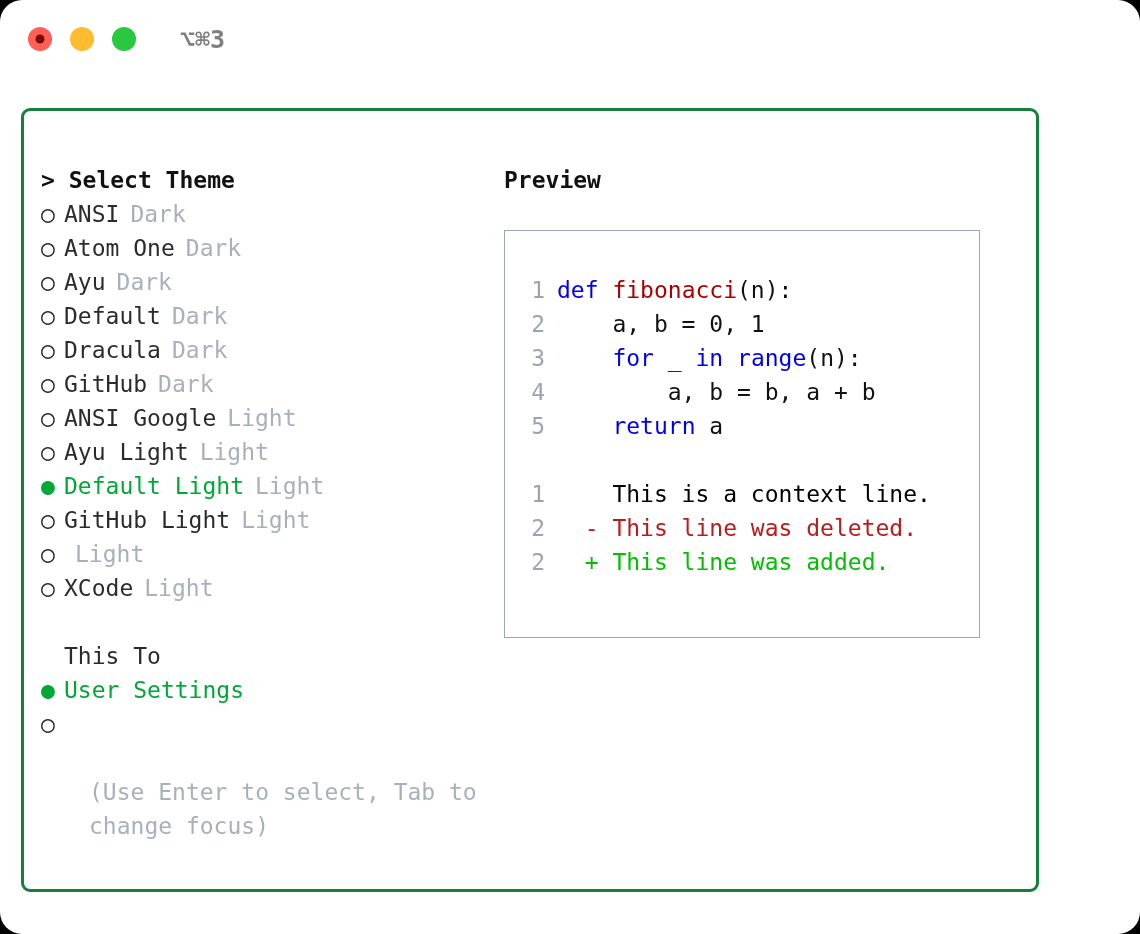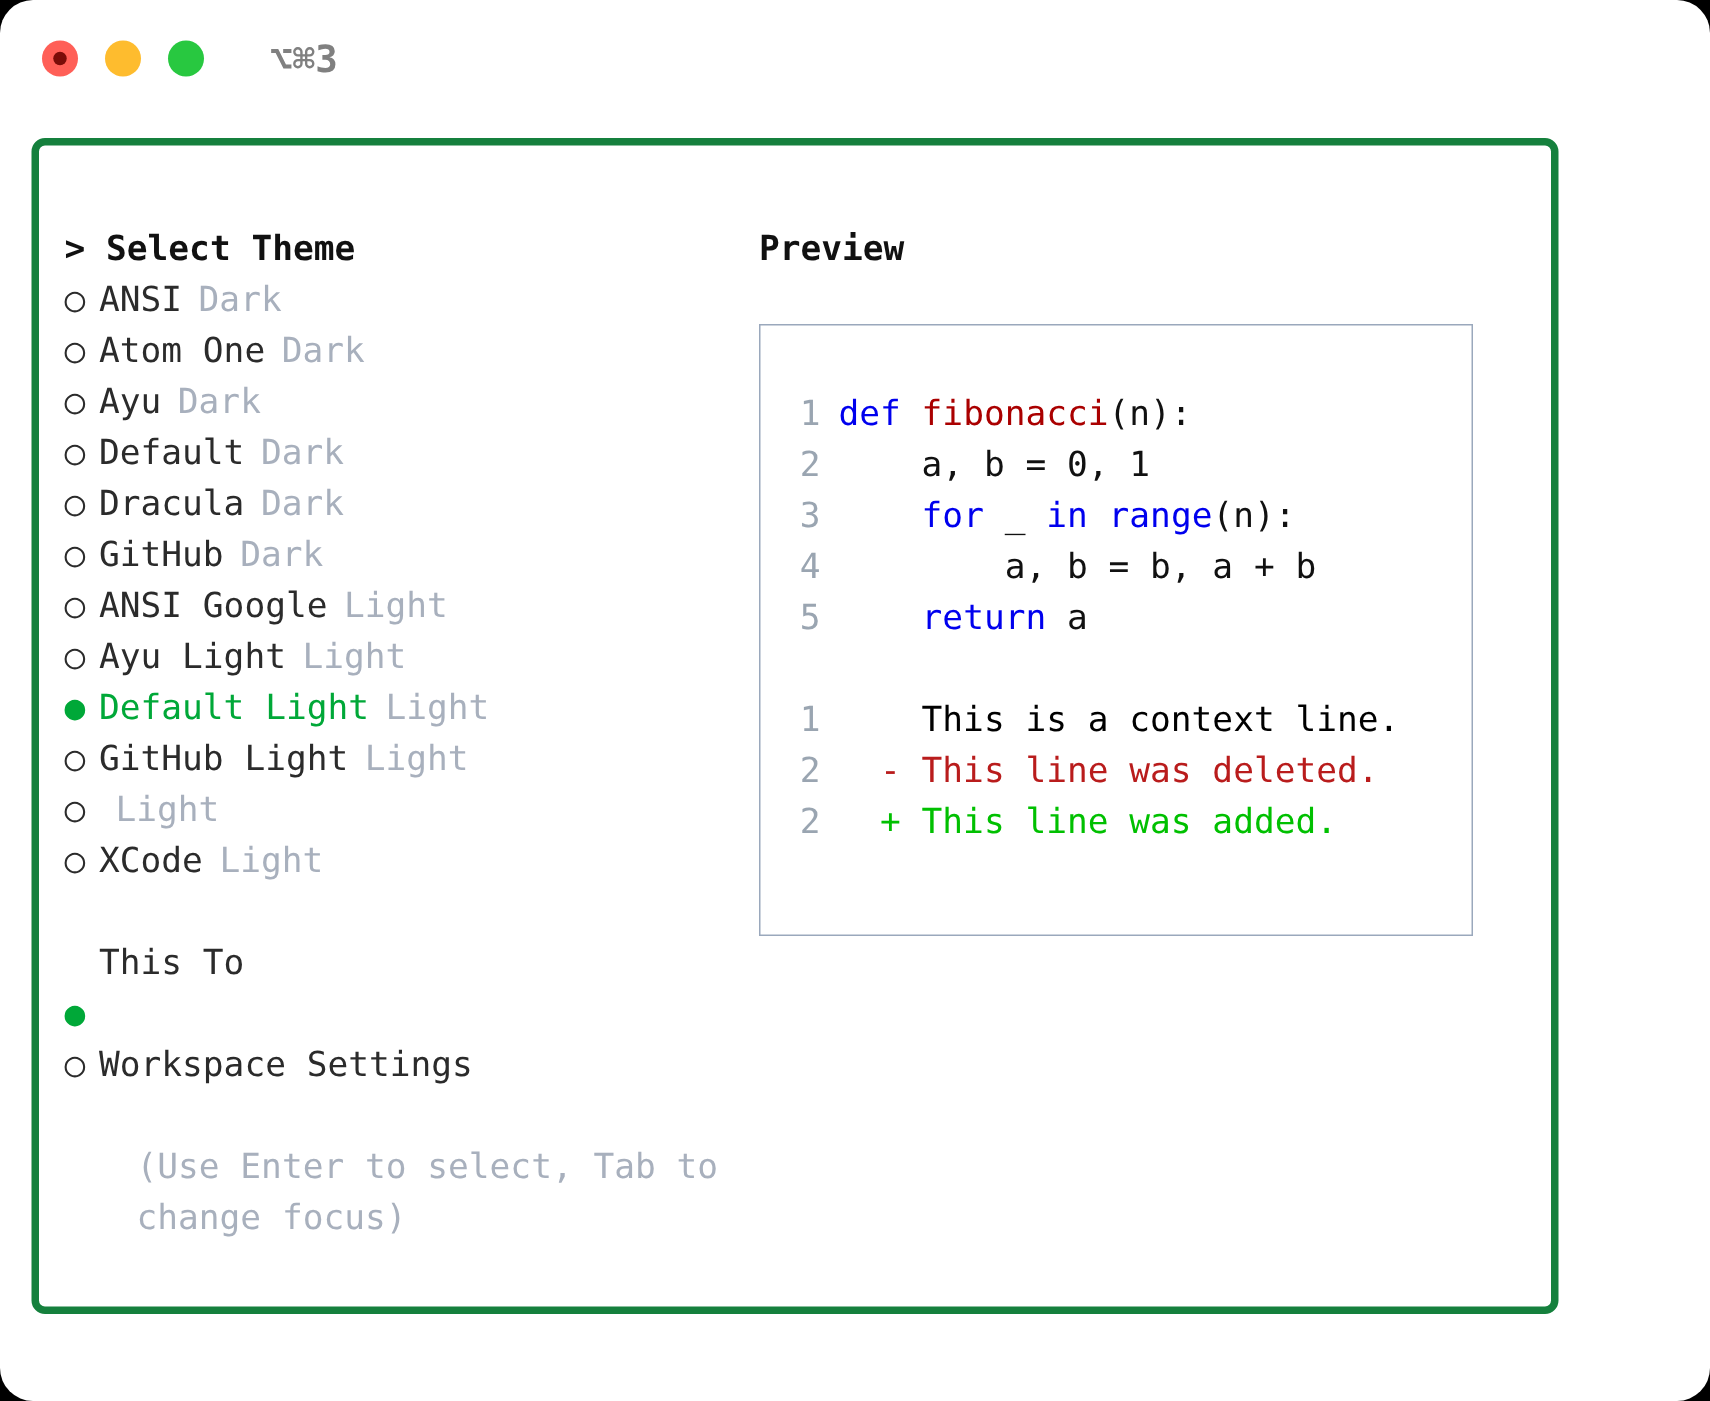--- a/index.html
+++ b/index.html
@@ -59,24 +59,24 @@
     font-weight: bold;
     color: #808080;
     letter-spacing: 0px;
     line-height: 1;
   }
 
   
   .panel {
     position: absolute;
     left: 21px;
-    top: 92px;
+    top: 108px;
     width: 1018px;
     height: 784px;
-    border: 5px solid #15803d;
+    border: 3px solid #15803d;
     border-radius: 9px;
     box-sizing: border-box;
     background: #ffffff;
   }
 
   .columns {
     position: absolute;
     left: 0; top: 0;
     width: 100%; height: 100%;
   }
@@ -222,22 +222,22 @@
             <div class="opt selected"><span class="marker sel">●</span><span class="opt-label">Default Light</span><span class="opt-tag">Light</span></div>
             <div class="opt"><span class="marker">○</span><span class="opt-label">GitHub Light</span><span class="opt-tag">Light</span></div>
             <div class="opt"><span class="marker">○</span><span class="opt-tag">Light</span></div>
             <div class="opt"><span class="marker">○</span><span class="opt-label">XCode</span><span class="opt-tag">Light</span></div>
           </div>
 
         <div class="spacer-lg"></div>
 
         <div class="subhead">This To</div>
         <div class="opt-list" id="apply-list">
-            <div class="opt selected"><span class="marker sel">●</span></div>
-            <div class="opt"><span class="marker">○</span><span class="opt-label">Workspace Settings</span></div>
+            <div class="opt selected"><span class="marker sel">●</span><span class="opt-label">User Settings</span></div>
+            <div class="opt"><span class="marker">○</span></div>
           </div>
 
         <div class="hint">(Use Enter to select, Tab to change focus)</div>
       </div>
 
       <div class="right-col">
         <div class="preview-title">Preview</div>
         <div class="preview-box">
           <div class="code" id="code-block"><div class="code-line"><span class="lineno">1</span><span><span class="tok-kw">def </span><span class="tok-fn">fibonacci</span><span class="tok-plain">(n):</span></span></div><div class="code-line"><span class="lineno">2</span><span><span class="tok-plain">    a, b = 0, 1</span></span></div><div class="code-line"><span class="lineno">3</span><span><span class="tok-plain">    </span><span class="tok-kw">for</span><span class="tok-plain"> _ </span><span class="tok-kw">in</span><span class="tok-plain"> </span><span class="tok-kw">range</span><span class="tok-plain">(n):</span></span></div><div class="code-line"><span class="lineno">4</span><span><span class="tok-plain">        a, b = b, a + b</span></span></div><div class="code-line"><span class="lineno">5</span><span><span class="tok-plain">    </span><span class="tok-kw">return</span><span class="tok-plain"> a</span></span></div><div class="diff-gap"></div><div class="code-line"><span class="lineno">1</span><span class="diff-context">    This is a context line.</span></div><div class="code-line"><span class="lineno">2</span><span class="diff-del">  - This line was deleted.</span></div><div class="code-line"><span class="lineno">2</span><span class="diff-add">  + This line was added.</span></div></div>
         </div>

